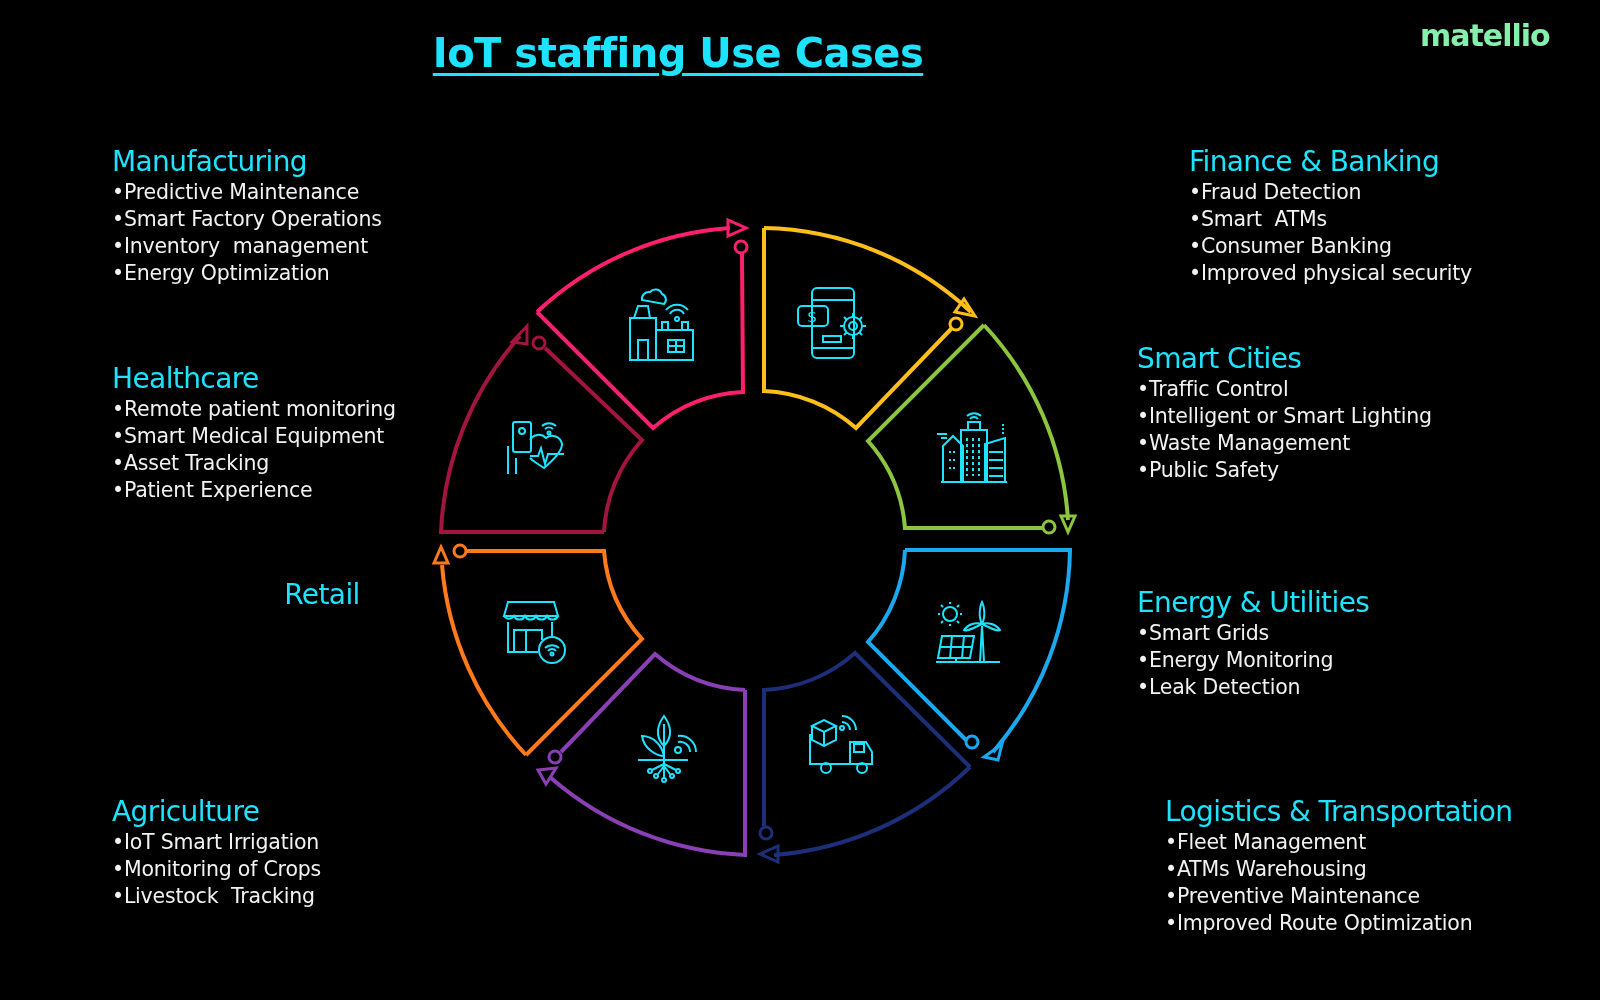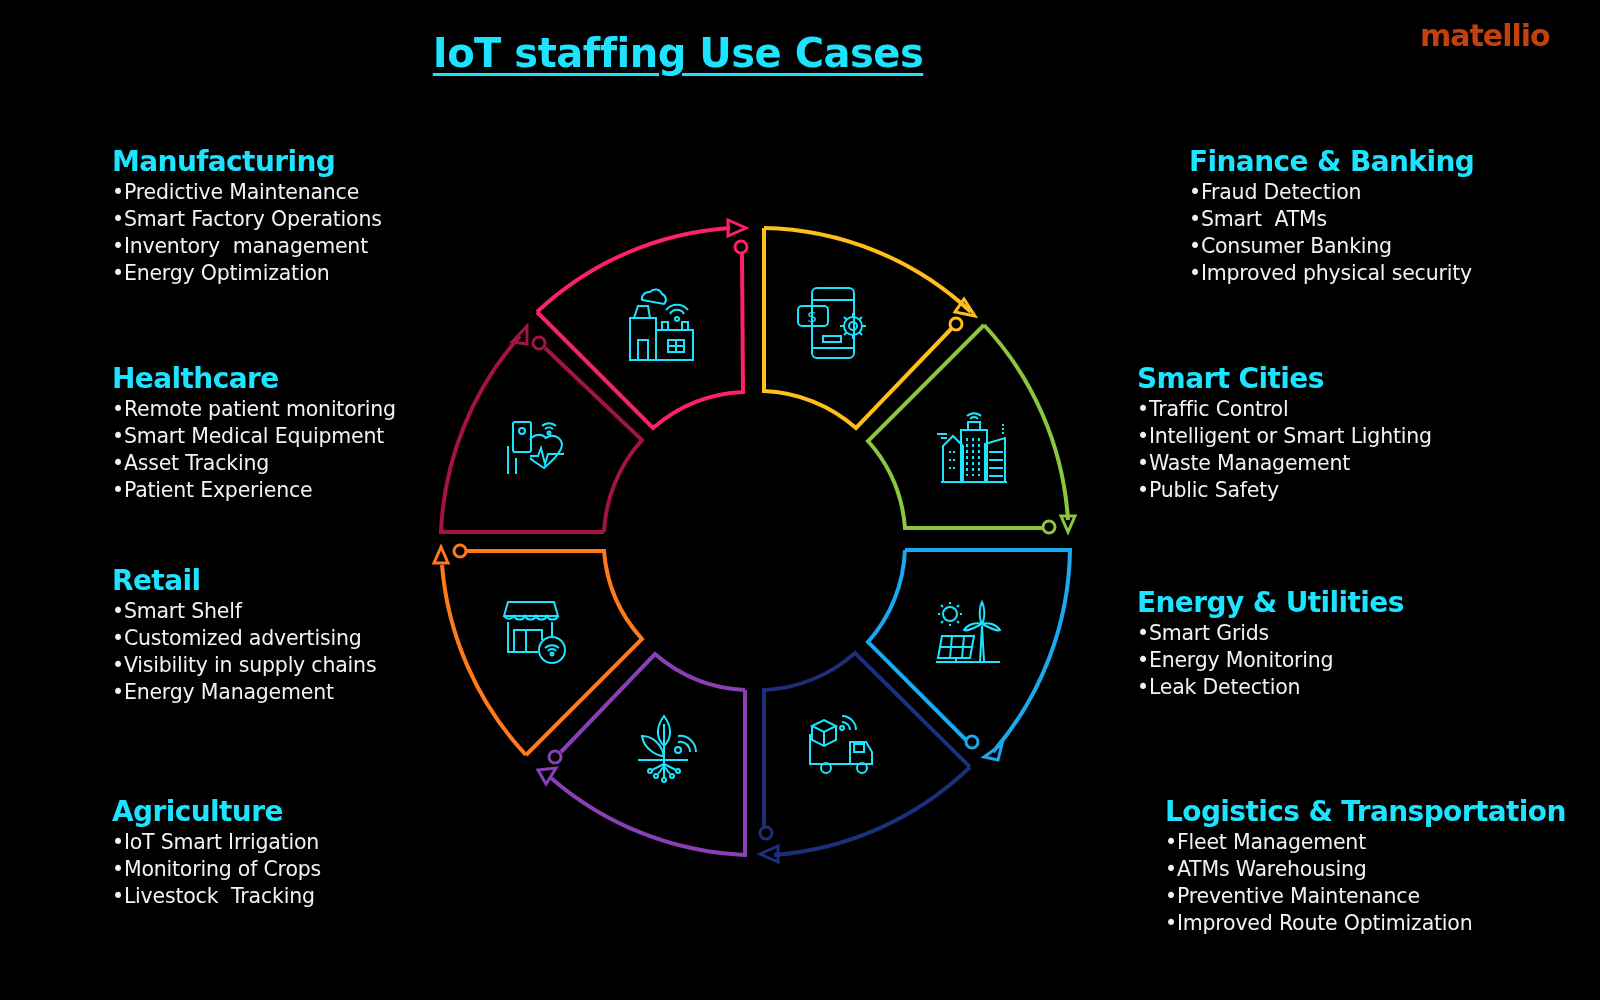--- a/index.html
+++ b/index.html
@@ -1,21 +1,21 @@
 <!DOCTYPE html>
 <html><head>
 <meta charset="utf-8">
 <style>
   html, body { margin: 0; padding: 0; background: #000; }
   body { width: 1600px; height: 1000px; position: relative; overflow: hidden; font-family: "DejaVu Sans", sans-serif; color: #fff; }
   .title { position: absolute; left: 0; top: 30px; width: 1356px; text-align: center; }
   .title span { font-family: "DejaVu Sans", sans-serif; font-weight: bold; font-size: 40px; color: #1ee3ff; text-decoration: underline; text-decoration-thickness: 3px; text-underline-offset: 6px; letter-spacing: -0.5px; }
-  .logo { position: absolute; left: 1420px; top: 18px; font-family: "DejaVu Sans", sans-serif; font-weight: bold; font-size: 30px; color: #c2410c; letter-spacing: -1px; }
+  .logo { position: absolute; left: 1420px; top: 18px; font-family: "DejaVu Sans", sans-serif; font-weight: bold; font-size: 30px; color: #86efac; letter-spacing: -1px; }
   .block { position: absolute; width: 420px; }
-  .block h3 { margin: 0; font-family: "DejaVu Sans", sans-serif; font-weight: bold; font-size: 28px; line-height: 34px; color: #1ee3ff; letter-spacing: -0.6px; }
+  .block h3 { margin: 0; font-family: "DejaVu Sans", sans-serif; font-weight: normal; font-size: 28px; line-height: 34px; color: #1ee3ff; letter-spacing: -0.6px; }
   .block ul { list-style: none; margin: 0; padding: 0; }
   .block li { font-family: "DejaVu Sans", sans-serif; font-size: 20.5px; line-height: 27px; color: #f2f2f2; white-space: pre; letter-spacing: -0.2px; }
   .wheel { position: absolute; left: 0; top: 0; }
 </style>
 </head>
 <body>
 
 <div class="title">
   <span>IoT staffing Use Cases</span>
 </div>
@@ -32,48 +32,42 @@
 </div>
 <div class="block" style="left:112px; top:362px;">
   <h3>Healthcare</h3>
   <ul>
     <li>•Remote patient monitoring</li>
     <li>•Smart Medical Equipment</li>
     <li>•Asset Tracking</li>
     <li>•Patient Experience</li>
   </ul>
 </div>
-<div class="block" style="left:112px; top:564px;">
+<div class="block" style="left:112px; top:578px;text-align:center;">
   <h3>Retail</h3>
-  <ul>
-    <li>•Smart Shelf</li>
-    <li>•Customized advertising</li>
-    <li>•Visibility in supply chains</li>
-    <li>•Energy Management</li>
-  </ul>
 </div>
 <div class="block" style="left:112px; top:795px;">
   <h3>Agriculture</h3>
   <ul>
     <li>•IoT Smart Irrigation</li>
     <li>•Monitoring of Crops</li>
     <li>•Livestock  Tracking</li>
   </ul>
 </div>
 
 <div class="block" style="left:1189px; top:145px;">
   <h3>Finance &amp; Banking</h3>
   <ul>
     <li>•Fraud Detection</li>
     <li>•Smart  ATMs</li>
     <li>•Consumer Banking</li>
     <li>•Improved physical security</li>
   </ul>
 </div>
-<div class="block" style="left:1137px; top:362px;">
+<div class="block" style="left:1137px; top:342px;">
   <h3>Smart Cities</h3>
   <ul>
     <li>•Traffic Control</li>
     <li>•Intelligent or Smart Lighting</li>
     <li>•Waste Management</li>
     <li>•Public Safety</li>
   </ul>
 </div>
 <div class="block" style="left:1137px; top:578px;margin-top:8px;">
   <h3>Energy &amp; Utilities</h3>

